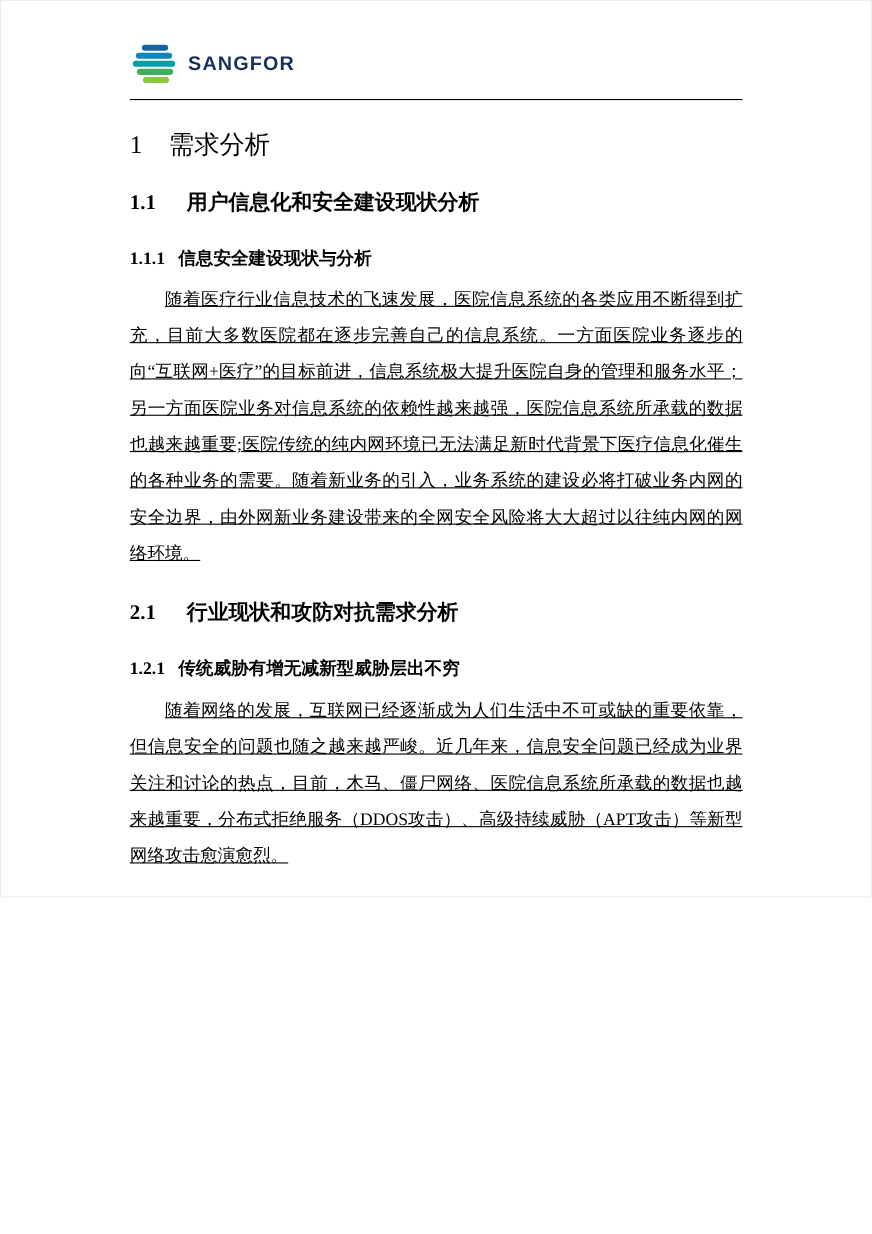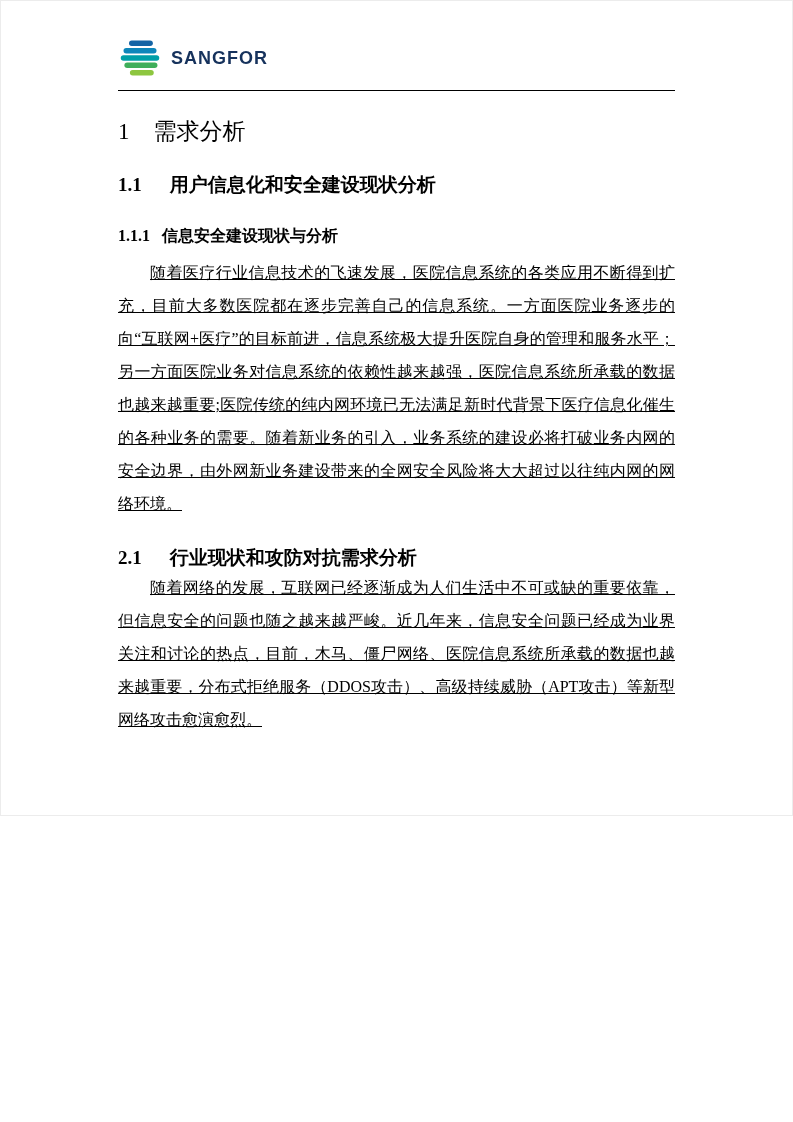--- a/index.html
+++ b/index.html
@@ -101,18 +101,21 @@
       <span class="num">1.1.1</span><span>信息安全建设现状与分析</span>
     </h3>
 
     <p class="body-para">随着医疗行业信息技术的飞速发展，医院信息系统的各类应用不断得到扩充，目前大多数医院都在逐步完善自己的信息系统。一方面医院业务逐步的向“互联网+医疗”的目标前进，信息系统极大提升医院自身的管理和服务水平；另一方面医院业务对信息系统的依赖性越来越强，医院信息系统所承载的数据也越来越重要;医院传统的纯内网环境已无法满足新时代背景下医疗信息化催生的各种业务的需要。随着新业务的引入，业务系统的建设必将打破业务内网的安全边界，由外网新业务建设带来的全网安全风险将大大超过以往纯内网的网络环境。</p>
 
 
     <h2 class="h2">
       <span class="num">2.1</span><span>行业现状和攻防对抗需求分析</span>
     </h2>
 
+    <h3 class="h3">
+      <span class="num">1.2.1</span><span>传统威胁有增无减新型威胁层出不穷</span>
+    </h3>
 
     <p class="body-para">随着网络的发展，互联网已经逐渐成为人们生活中不可或缺的重要依靠，但信息安全的问题也随之越来越严峻。近几年来，信息安全问题已经成为业界关注和讨论的热点，目前，木马、僵尸网络、医院信息系统所承载的数据也越来越重要，分布式拒绝服务（DDOS攻击）、高级持续威胁（APT攻击）等新型网络攻击愈演愈烈。</p>
 
   </main>
 
 </div>
 
 </body></html>

